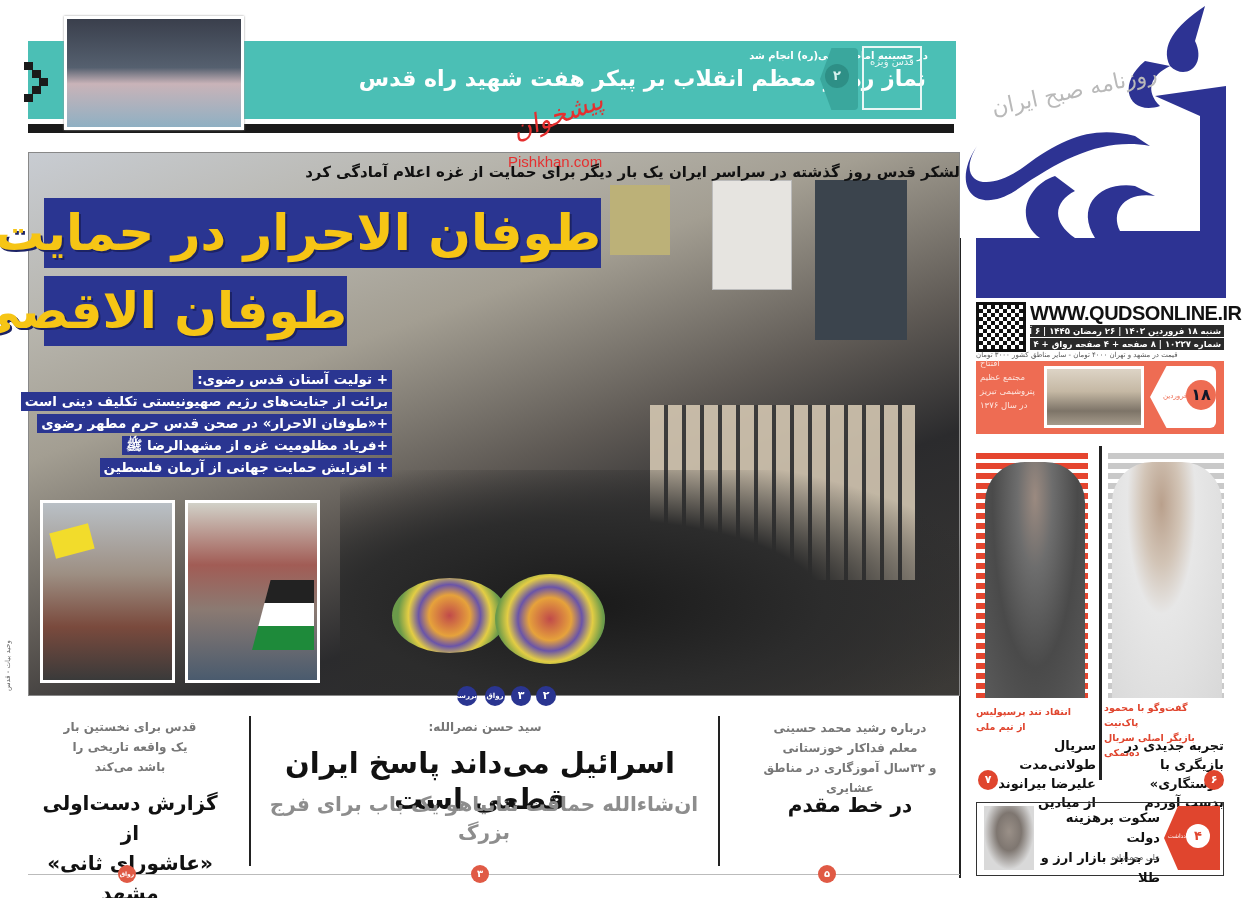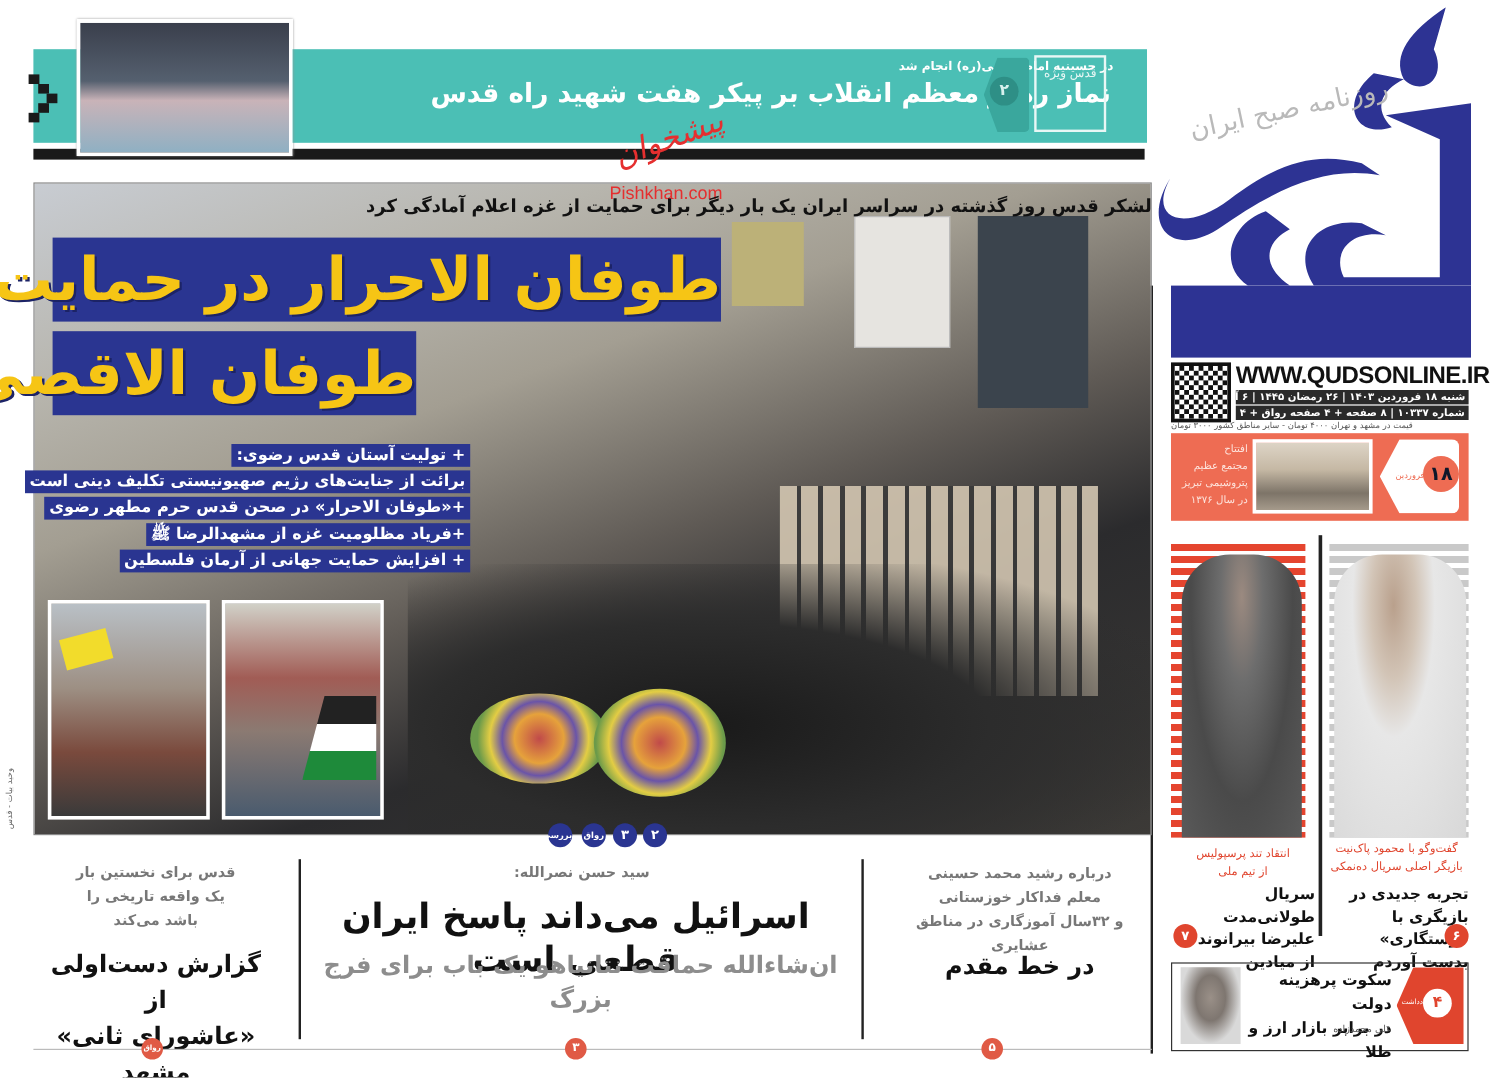--- a/index.html
+++ b/index.html
@@ -26,21 +26,21 @@
   #logo-sub{left:990px;top:78px;font-size:22px;color:#b9b9b9;font-family:"DejaVu Serif",serif;transform:rotate(-12deg);white-space:nowrap}
   #site-url{left:1030px;top:302px;font-size:20px;font-weight:bold;color:#111;font-family:"Liberation Sans",sans-serif;direction:ltr;letter-spacing:-0.5px}
   #qr{left:976px;top:302px;width:50px;height:50px;background:repeating-conic-gradient(#111 0 25%,#fff 0 50%) 0 0/8px 8px;border:3px solid #111}
   .mh-row{left:1030px;width:194px;height:12px;background:#2a2a2a;color:#fff;font-size:8.5px;font-weight:bold;line-height:12px;text-align:right;padding-right:3px;white-space:nowrap;overflow:hidden}
   #mh-row1{top:325px}
   #mh-row2{top:338px}
   #mh-price{left:976px;top:351px;width:248px;font-size:7px;color:#555;text-align:left;white-space:nowrap}
   
   #hist{left:976px;top:361px;width:248px;height:73px;background:#ee6c53}
   #hist-photo{left:1044px;top:366px;width:100px;height:62px;background:linear-gradient(180deg,#ddd4c6 0,#c5b8a4 40%,#7d7468 75%,#a59a8b 100%);border:3px solid #fff}
-  #hist-text{left:980px;top:368px;width:60px;font-size:8.5px;line-height:14px;color:#fde3dc;text-align:right}
+  #hist-text{left:980px;top:356px;width:60px;font-size:8.5px;line-height:14px;color:#fde3dc;text-align:left}
   #hist-hex{left:1150px;top:366px;width:66px;height:62px;background:#fff;clip-path:polygon(25% 0,100% 0,100% 100%,25% 100%,0 50%);border-radius:6px}
   #hist-day{left:1186px;top:380px;width:30px;height:30px;border-radius:50%;background:#ee6c53;color:#0f172a;font-size:16px;line-height:30px;text-align:center;font-weight:bold}
   #hist-month{left:1163px;top:392px;font-size:7px;color:#ee6c53}
   
   #vline-side{left:959px;top:238px;width:2px;height:640px;background:#222}
   #vline-mid{left:1099px;top:446px;width:3px;height:334px;background:#222}
   
   #main-photo{left:28px;top:152px;width:932px;height:544px;background:linear-gradient(160deg,#c8ccd2 0%,#b7b5ad 20%,#a39e92 35%,#5f5a55 55%,#2b2b2d 70%,#3c3a37 100%);border:1px solid #888}
   #crowd{left:340px;top:470px;width:620px;height:225px;background:radial-gradient(ellipse at 40% 60%,#1a1a1a 0,#2c2c2c 45%,transparent 80%)}
   #flower1{left:392px;top:578px;width:115px;height:75px;border-radius:50%;background:radial-gradient(circle,#c04a4a 0,#e6a23b 30%,#6a54a8 45%,#e3cd44 60%,#6b9a4a 75%)}
@@ -76,21 +76,21 @@
   #vl-b1{left:249px;top:716px;width:2px;height:150px;background:#222}
   #vl-b2{left:718px;top:716px;width:2px;height:150px;background:#222}
   #bottom-line{left:28px;top:874px;width:932px;height:1px;background:#bbb}
   .foot-dot{width:18px;height:18px;border-radius:50%;background:#e05a45;color:#fff;font-size:10px;line-height:18px;text-align:center;top:865px;font-weight:bold}
   #fd5{left:818px}#fd3{left:471px}#fd-logo{left:118px;font-size:6px}
   
   #p7-photo{left:976px;top:453px;width:112px;height:245px;background:repeating-linear-gradient(180deg,#e5452f 0 6px,#fff 6px 10px)}
   #p7-person{left:985px;top:462px;width:100px;height:236px;background:radial-gradient(ellipse at 50% 15%,#9b8a80 0,#6d6d6d 25%,#4a4a4a 60%,#5a5a5a 100%);border-radius:40px 40px 0 0}
   #p6-photo{left:1108px;top:453px;width:116px;height:245px;background:repeating-linear-gradient(180deg,#c9c9c9 0 6px,#fff 6px 10px)}
   #p6-person{left:1112px;top:462px;width:110px;height:236px;background:radial-gradient(ellipse at 45% 18%,#b9a08c 0,#d2c4b6 22%,#e7e7e7 40%,#d8d8d8 100%);border-radius:40px 40px 0 0}
-  .side-kick{color:#e0452e;font-size:9.5px;font-weight:normal;text-align:center;line-height:15px}
+  .side-kick{color:#e0452e;font-size:9.5px;font-weight:bold;text-align:left;line-height:15px}
   .side-title{color:#111;font-size:13px;font-weight:bold;text-align:right;line-height:19px}
   #p7-kick{left:976px;top:704px;width:120px}
   #p7-title{left:976px;top:736px;width:120px}
   #p6-kick{left:1104px;top:700px;width:120px}
   #p6-title{left:1104px;top:736px;width:120px}
   .side-num{width:20px;height:20px;border-radius:50%;background:#e0452e;color:#fff;font-size:11px;line-height:20px;text-align:center;font-weight:bold;top:770px}
   #sn7{left:978px}#sn6{left:1204px}
   
   #oped{left:976px;top:802px;width:248px;height:74px;border:1px solid #333}
   #oped-photo{left:984px;top:806px;width:50px;height:64px;background:radial-gradient(ellipse at 50% 40%,#9a9088 0,#7e7670 35%,#d9d9d9 70%)}

